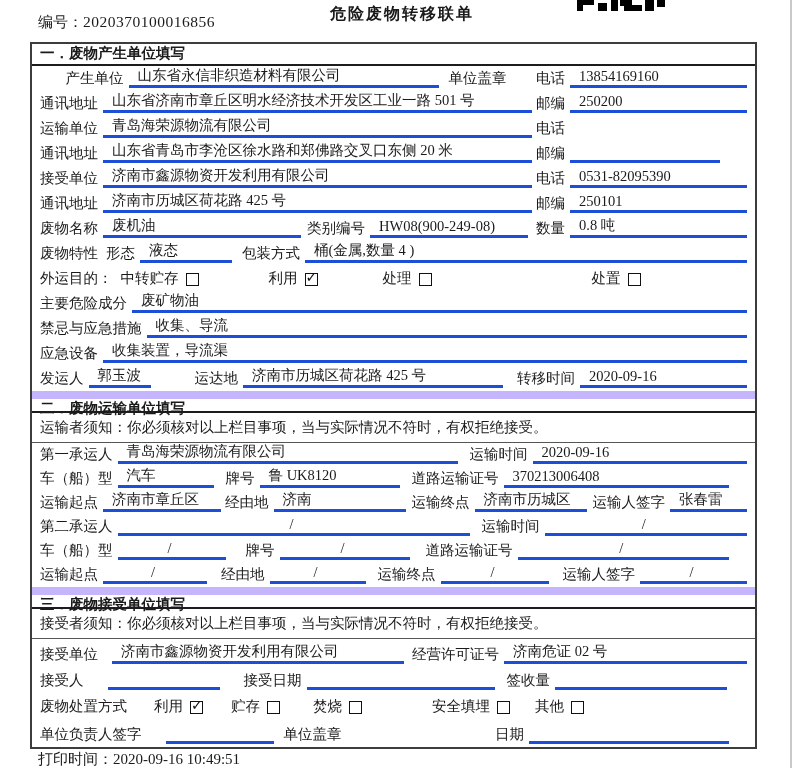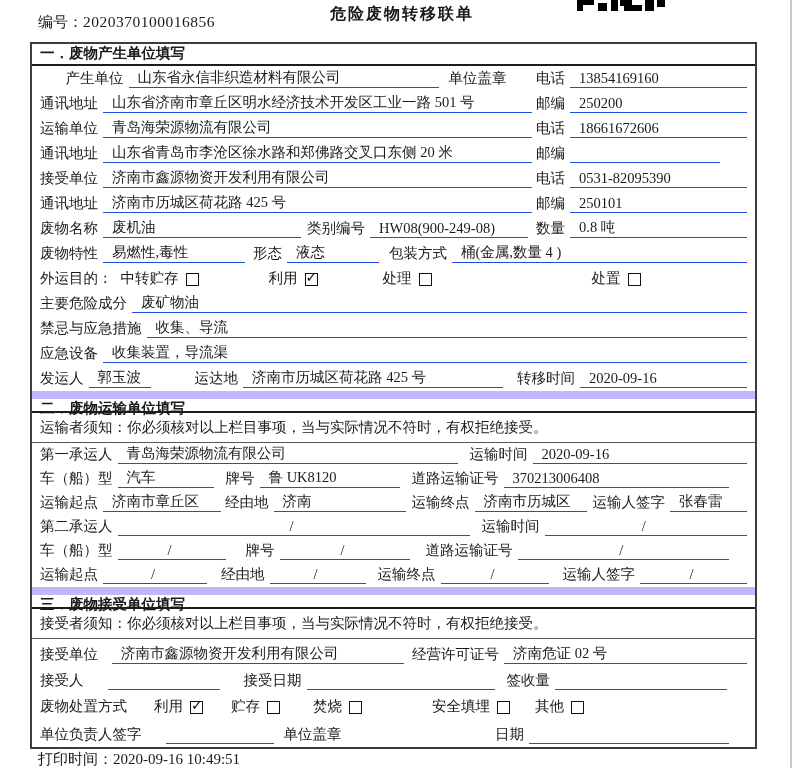--- a/index.html
+++ b/index.html
@@ -21,21 +21,21 @@
   .sec-hdr.mid { border-top:8px solid #c4b5fd; }
   .notice { height:30px; line-height:29px; padding:0 8px; font-size:14.5px; border-bottom:1px solid #555; }
 
   .row { display:flex; align-items:flex-end; height:25px; padding:0 8px 3px 8px; font-size:14.5px; }
   .row.h24 { height:24px; }
   .row.h26 { height:26px; }
   .row.h28 { height:28px; }
   .left { flex:1; display:flex; align-items:flex-end; min-width:0;justify-content:center; }
   .right { width:215px; display:flex; align-items:flex-end; padding-left:4px; }
   .lbl { white-space:nowrap; flex:none; }
-  .fld { border-bottom:1px solid #1d4ed8; padding:0 4px 0 9px; white-space:nowrap;
+  .fld { border-bottom:3px solid #1d4ed8; padding:0 4px 0 9px; white-space:nowrap;
     overflow:hidden; margin-left:5px; min-height:17px; flex:none; }
   .grow { flex:1 1 auto; }
   .ctr { text-align:center; padding-left:0; }
   .spacer { flex:1 1 auto; }
 
   
   .w62{width:62px}.w92{width:92px}.w96{width:96px}.w104{width:104px}.w108{width:108px}
   .w112{width:112px}.w118{width:118px}.w130{width:130px}.w132{width:132px}.w140{width:140px}
   .w142{width:142px}.w150{width:150px}.w158{width:158px}.w188{width:188px}.w198{width:198px}
   .w200{width:200px}.w260{width:260px}.w292{width:292px}.w310{width:310px}.w340{width:340px}.w352{width:352px}
@@ -104,21 +104,20 @@
       </div>
     </div>
 
     <div class="row">
       <div class="left">
         <span class="lbl">运输单位</span>
         <span class="fld grow">青岛海荣源物流有限公司</span>
       </div>
       <div class="right">
         <span class="lbl">电话</span>
-        <span class="fld grow">18661672606</span>
       </div>
     </div>
 
     <div class="row">
       <div class="left">
         <span class="lbl">通讯地址</span>
         <span class="fld grow">山东省青岛市李沧区徐水路和郑佛路交叉口东侧 20 米</span>
       </div>
       <div class="right">
         <span class="lbl">邮编</span>
@@ -153,21 +152,20 @@
       <span class="lbl">废物名称</span>
       <span class="fld w198">废机油</span>
       <span class="lbl ml6">类别编号</span>
       <span class="fld w158">HW08(900-249-08)</span>
       <span class="lbl ml8">数量</span>
       <span class="fld grow">0.8 吨</span>
     </div>
 
     <div class="row">
       <span class="lbl">废物特性</span>
-      <span class="fld w142">易燃性,毒性</span>
       <span class="lbl ml8">形态</span>
       <span class="fld w92">液态</span>
       <span class="lbl ml10">包装方式</span>
       <span class="fld grow">桶(金属,数量  4 )</span>
     </div>
 
     <div class="row">
       <span class="lbl">外运目的：</span>
       <span class="cbitem g8">
         <span>中转贮存</span>

